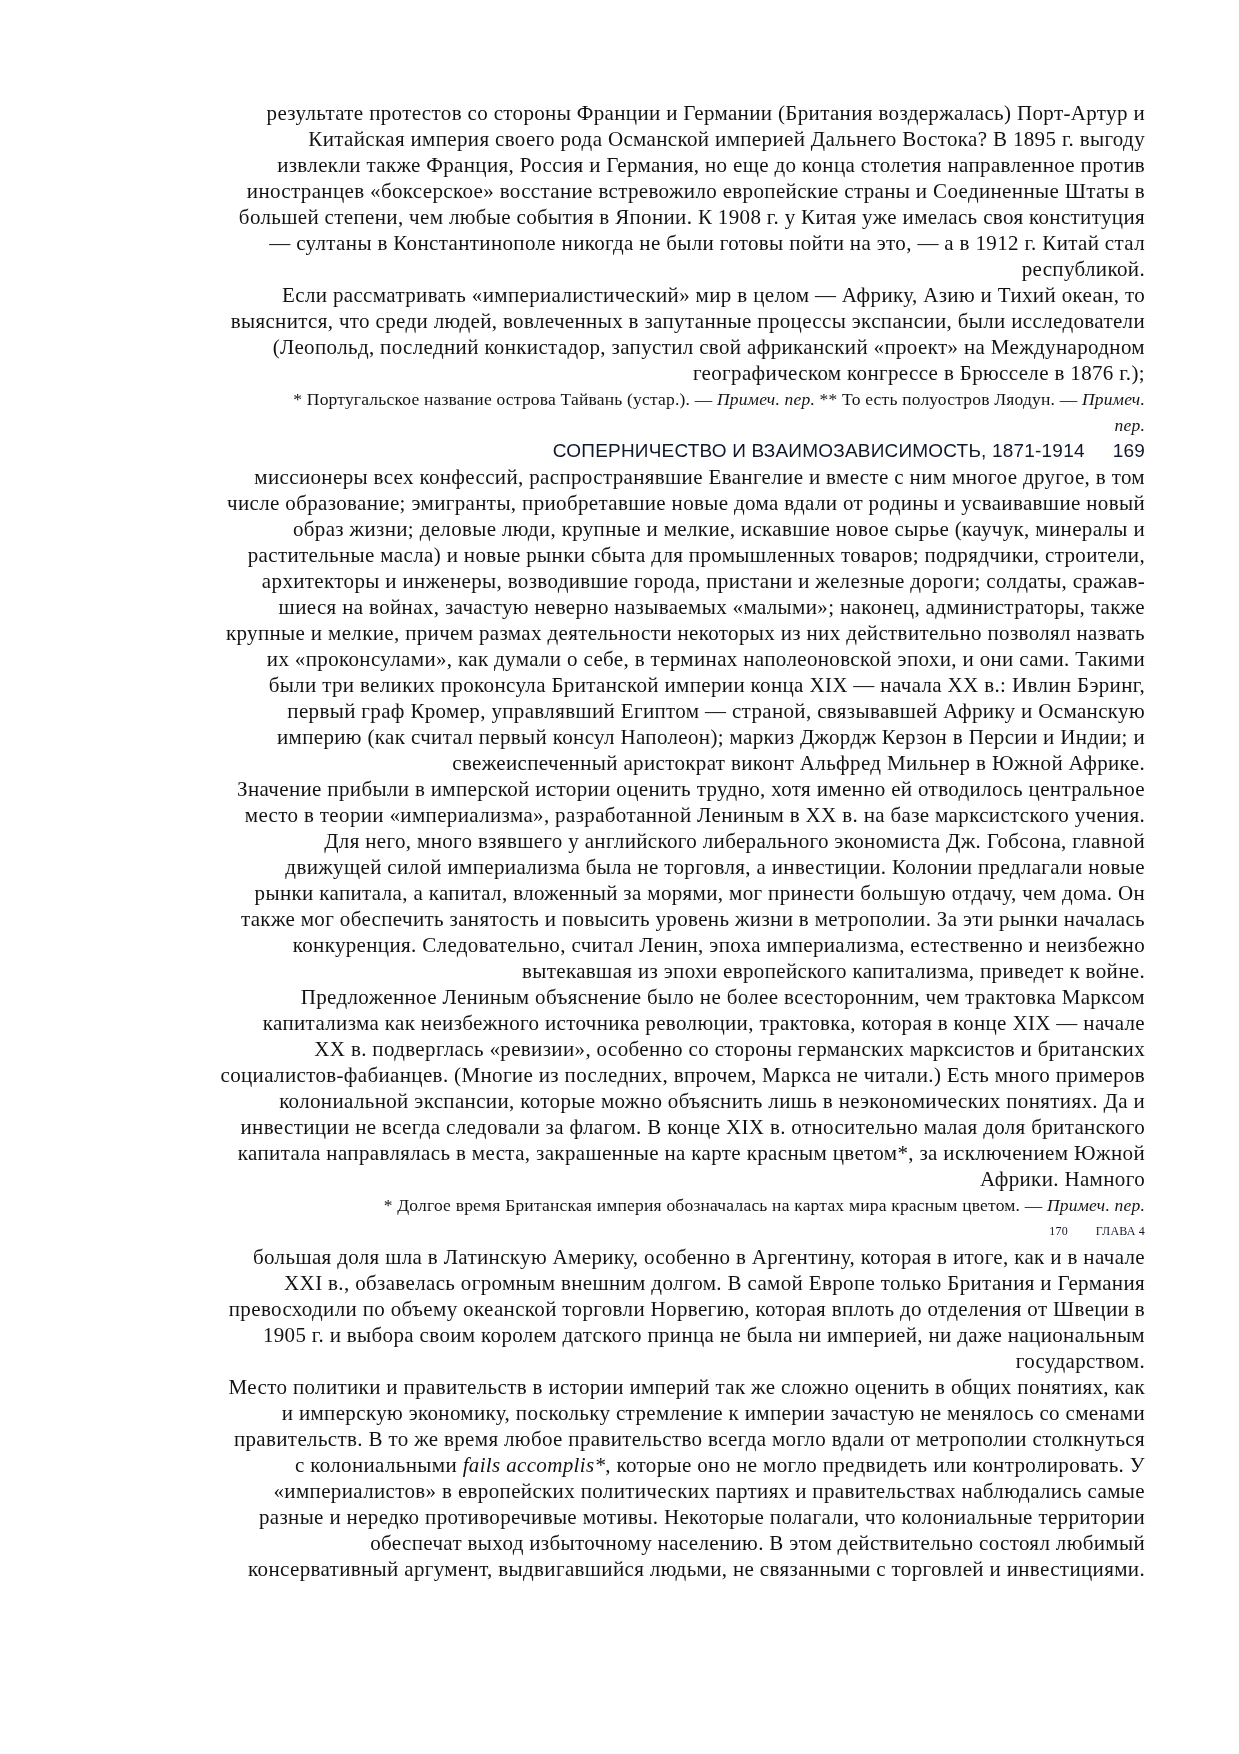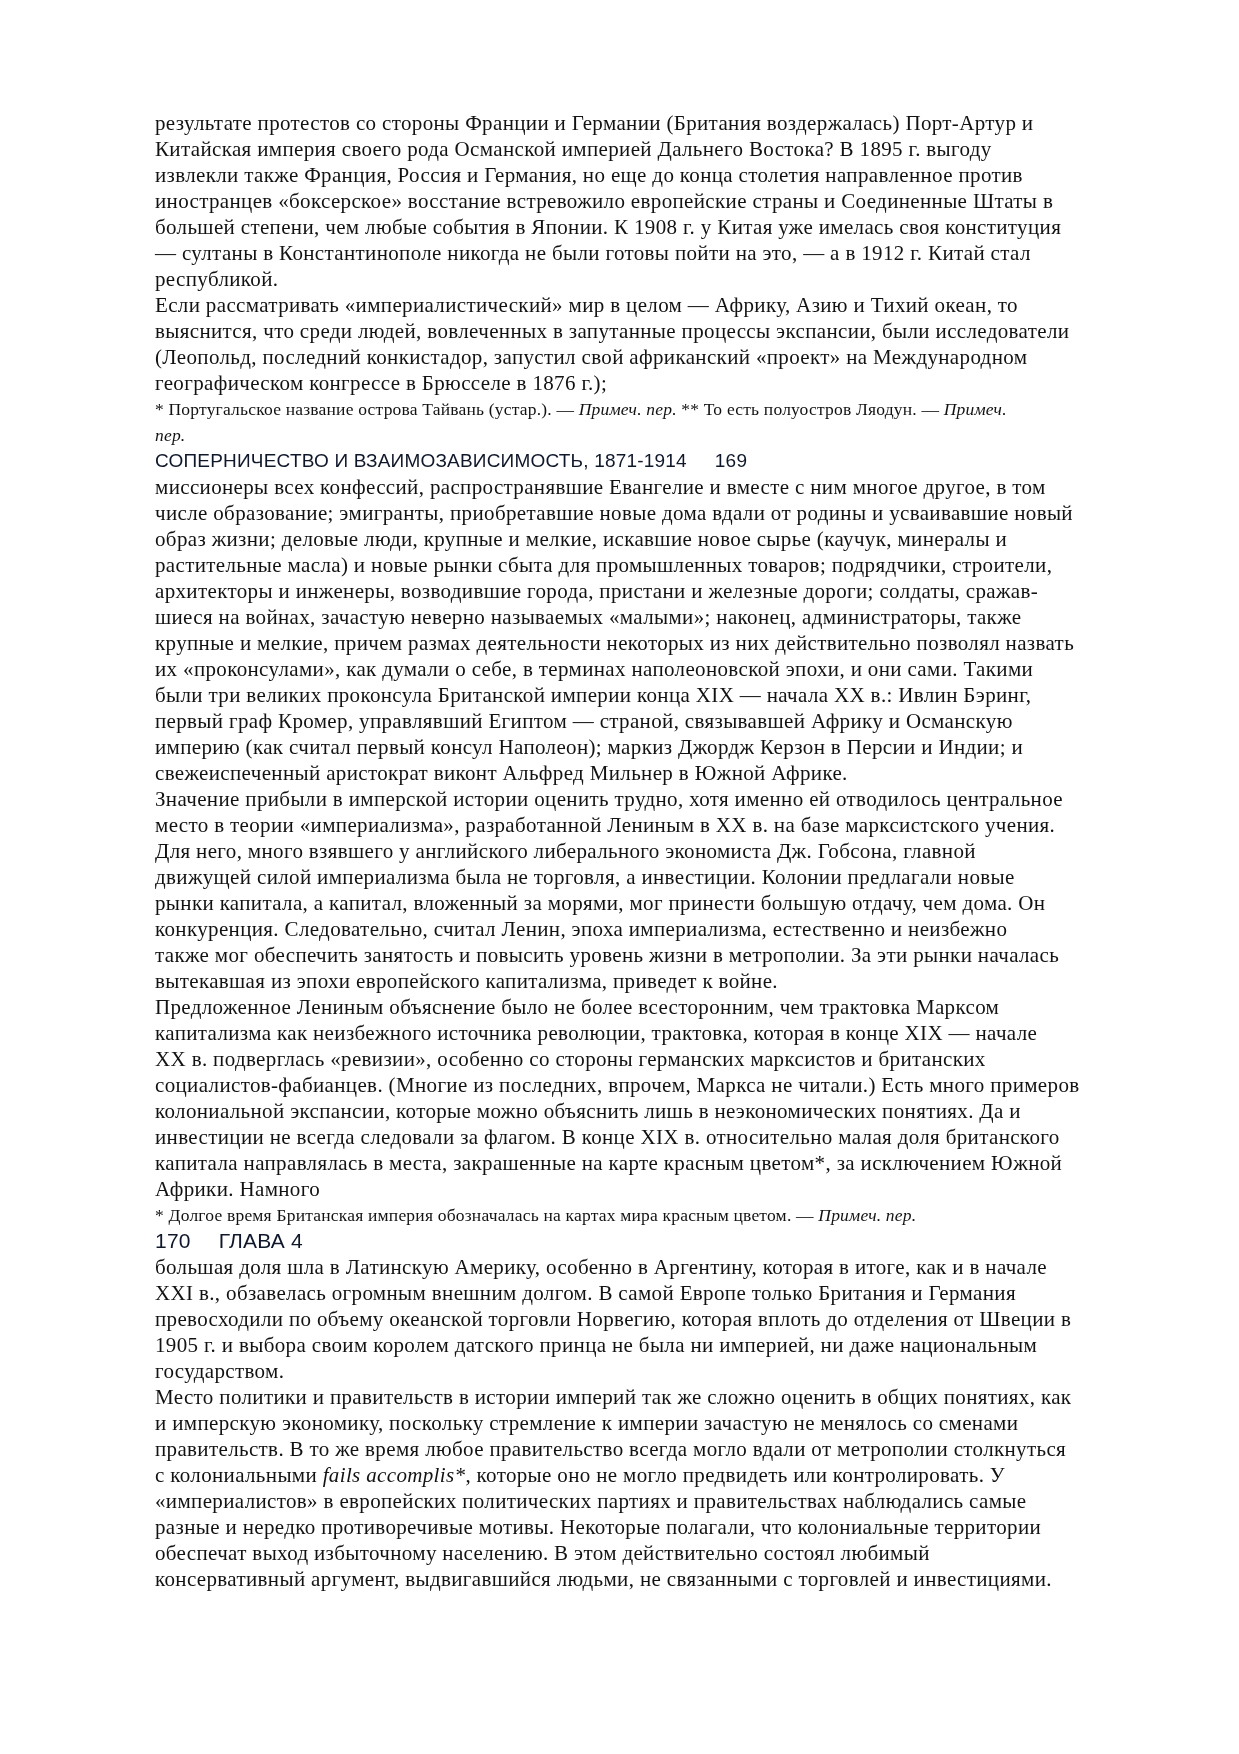--- a/index.html
+++ b/index.html
@@ -6,42 +6,43 @@
   body {
     width: 1239px;
     height: 1754px;
     background: #ffffff;
     position: relative;
     overflow: hidden;
   }
   .text-column {
     position: absolute;
     left: 155px;
-    top: 110px;
+    top: 100px;
     width: 990px;
+    text-align: right;
   }
   .line {
     white-space: nowrap;
     height: 26px;
     line-height: 26px;
   }
   .para .line,
   .footnote .line {
     font-family: "Liberation Serif", serif;
     color: #121212;
   }
   .para .line { font-size: 21px; letter-spacing: 0.35px; }
   .footnote .line { font-size: 17.5px; letter-spacing: 0.2px; }
   .heading .line {
     font-family: "Liberation Sans", sans-serif;
     color: #0f172a;
     letter-spacing: 0.2px;
   }
   .heading.section .line { font-size: 19px; }
-  .heading.page .line { font-size: 21px; }
+  .heading.page .line { font-size: 12px; font-family: Liberation Serif, serif; }
   .gap { margin-left: 28px; }
   em { font-style: italic; margin-top: 18px; }
 </style>
 </head>
 <body>
 
 <div class="page">
   <div class="text-column">
       <div class="block para">
         <div class="line"><span>результате протестов со стороны Франции и Германии (Британия воздержалась) Порт-Артур и</span></div>
@@ -78,22 +79,22 @@
         <div class="line"><span>первый граф Кромер, управлявший Египтом — страной, связывавшей Африку и Османскую</span></div>
         <div class="line"><span>империю (как считал первый консул Наполеон); маркиз Джордж Керзон в Персии и Индии; и</span></div>
         <div class="line"><span>свежеиспеченный аристократ виконт Альфред Мильнер в Южной Африке.</span></div>
       </div>
       <div class="block para">
         <div class="line"><span>Значение прибыли в имперской истории оценить трудно, хотя именно ей отводилось центральное</span></div>
         <div class="line"><span>место в теории «империализма», разработанной Лениным в XX в. на базе марксистского учения.</span></div>
         <div class="line"><span>Для него, много взявшего у английского либерального экономиста Дж. Гобсона, главной</span></div>
         <div class="line"><span>движущей силой империализма была не торговля, а инвестиции. Колонии предлагали новые</span></div>
         <div class="line"><span>рынки капитала, а капитал, вложенный за морями, мог принести большую отдачу, чем дома. Он</span></div>
+        <div class="line"><span>также мог обеспечить занятость и повысить уровень жизни в метрополии. За эти рынки началась</span></div>
         <div class="line"><span>конкуренция. Следовательно, считал Ленин, эпоха империализма, естественно и неизбежно</span></div>
-        <div class="line"><span>также мог обеспечить занятость и повысить уровень жизни в метрополии. За эти рынки началась</span></div>
         <div class="line"><span>вытекавшая из эпохи европейского капитализма, приведет к войне.</span></div>
       </div>
       <div class="block para">
         <div class="line"><span>Предложенное Лениным объяснение было не более всесторонним, чем трактовка Марксом</span></div>
         <div class="line"><span>капитализма как неизбежного источника революции, трактовка, которая в конце XIX — начале</span></div>
         <div class="line"><span>XX в. подверглась «ревизии», особенно со стороны германских марксистов и британских</span></div>
         <div class="line"><span>социалистов-фабианцев. (Многие из последних, впрочем, Маркса не читали.) Есть много примеров</span></div>
         <div class="line"><span>колониальной экспансии, которые можно объяснить лишь в неэкономических понятиях. Да и</span></div>
         <div class="line"><span>инвестиции не всегда следовали за флагом. В конце XIX в. относительно малая доля британского</span></div>
         <div class="line"><span>капитала направлялась в места, закрашенные на карте красным цветом*, за исключением Южной</span></div>

